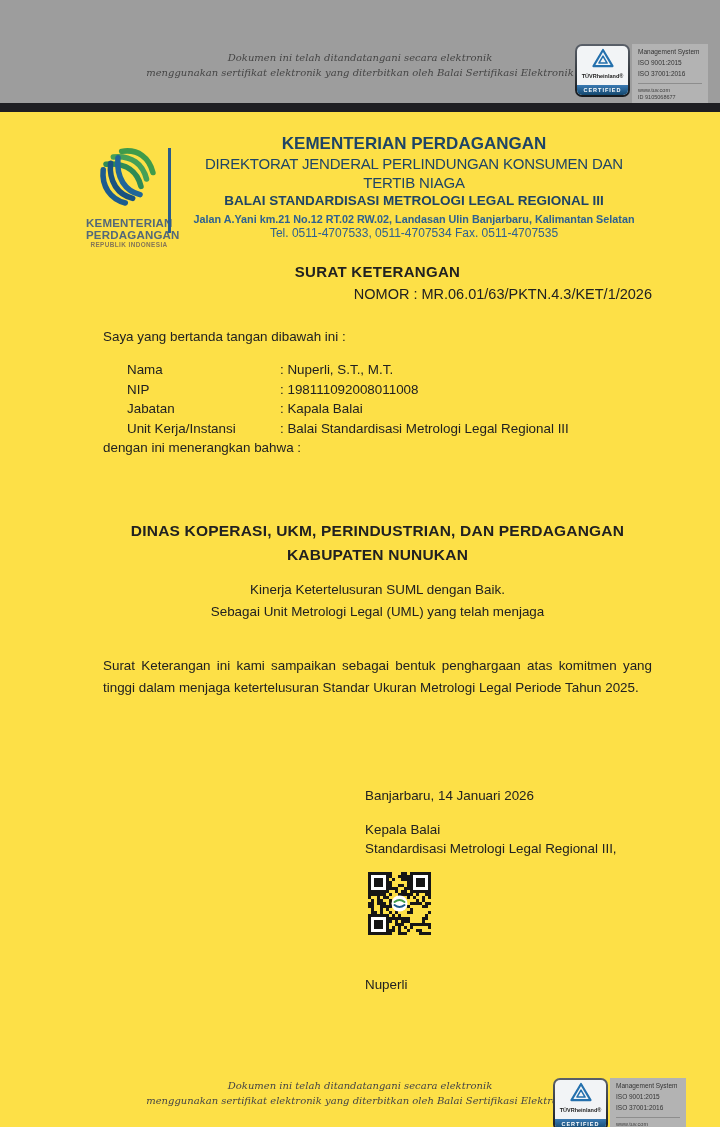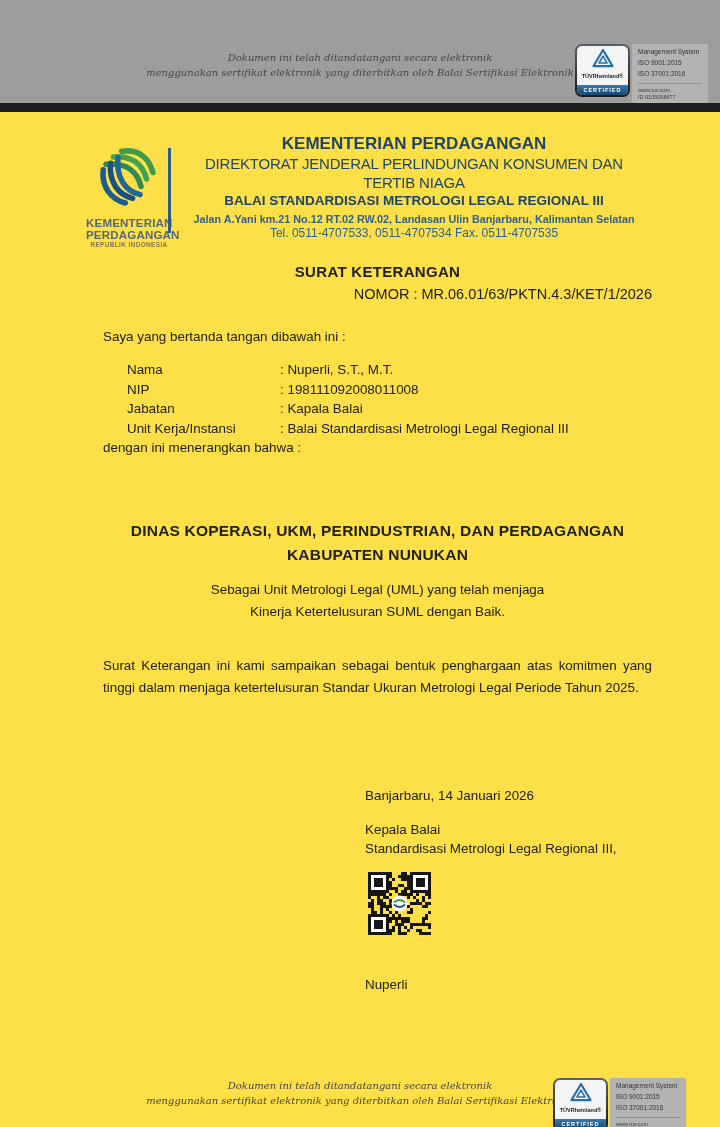--- a/index.html
+++ b/index.html
@@ -152,22 +152,22 @@
   </div>
 
   <div class="statement">dengan ini menerangkan bahwa :</div>
 
   <div class="recipient">
     <div>DINAS KOPERASI, UKM, PERINDUSTRIAN, DAN PERDAGANGAN</div>
     <div>KABUPATEN NUNUKAN</div>
   </div>
 
   <div class="commendation">
+    <div>Kinerja Ketertelusuran SUML dengan Baik.</div>
     <div>Sebagai Unit Metrologi Legal (UML) yang telah menjaga</div>
-    <div>Kinerja Ketertelusuran SUML dengan Baik.</div>
   </div>
 
   <div class="closing">Surat Keterangan ini kami sampaikan sebagai bentuk penghargaan atas komitmen yang tinggi dalam menjaga ketertelusuran Standar Ukuran Metrologi Legal Periode Tahun 2025.</div>
 
   <div class="sig">
     <div class="sig-place">Banjarbaru, 14 Januari 2026</div>
     <div class="sig-t1">Kepala Balai</div>
     <div class="sig-t2">Standardisasi Metrologi Legal Regional III,</div>
     <div class="qr" id="qr"><svg width="63" height="63" viewBox="0 0 63 63" fill="#161616">
           <rect x="21" y="0" width="3" height="3"></rect>

